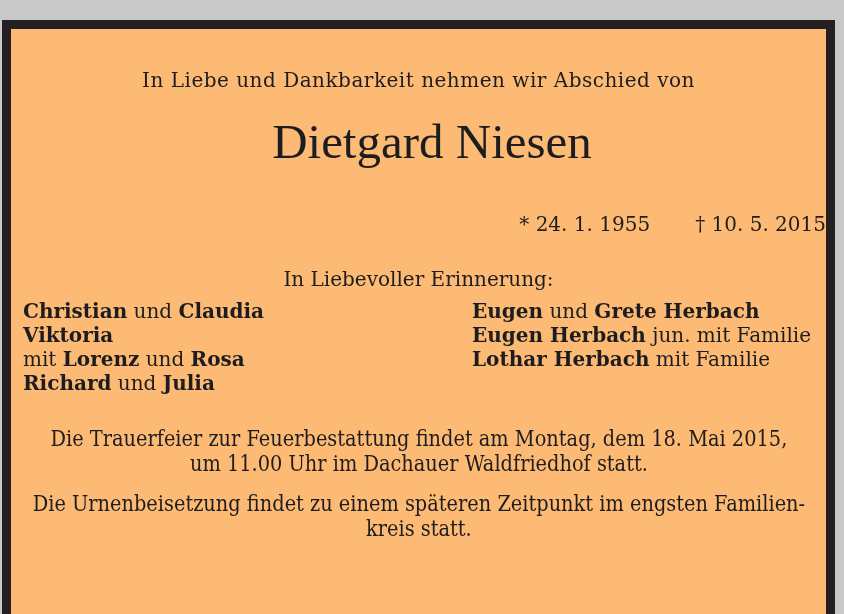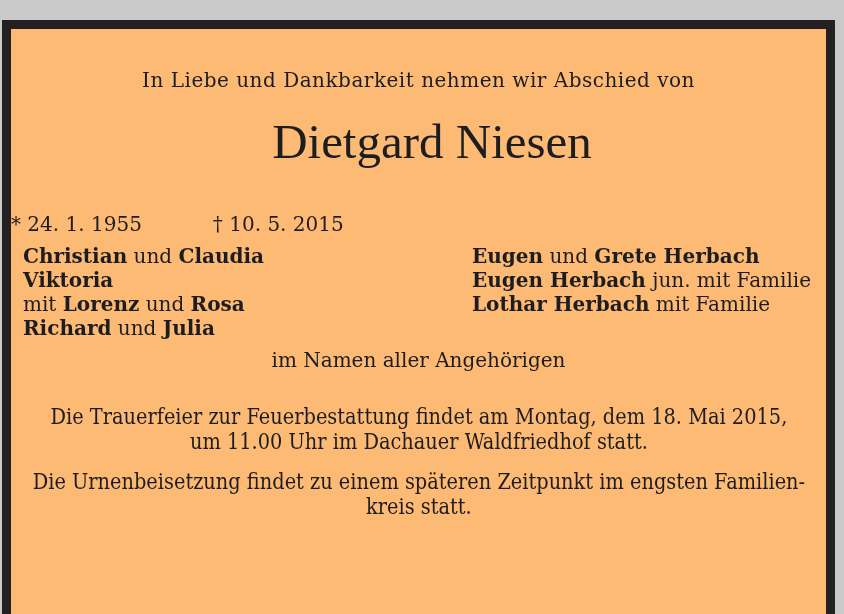--- a/index.html
+++ b/index.html
@@ -46,22 +46,22 @@
     font-size: 49px;
     line-height: 58px;
     font-weight: 400;
     padding-left: 27px;
   }
   .dates {
     margin-top: 40px;
     font-size: 20px;
     line-height: 26px;
     display: flex;
-    justify-content: flex-start;
-    gap: 71px;
+    justify-content: flex-end;
+    gap: 45px;
   }
   .remembrance {
     margin-top: 29px;
     font-size: 20px;
     line-height: 26px;
   }
   .mourners {
     margin-top: 7px;
     display: flex;
     text-align: left;
@@ -97,36 +97,36 @@
 
       <div class="intro">In Liebe und Dankbarkeit nehmen wir Abschied von</div>
 
       <div class="deceased-name">Dietgard Niesen</div>
 
       <div class="dates">
         <span>* 24. 1. 1955</span>
         <span>† 10. 5. 2015</span>
       </div>
 
+      <div class="remembrance">In Liebevoller Erinnerung:</div>
 
       <div class="mourners">
         <div class="col-left">
           <div><span class="seg-bold">Christian</span><span> und </span><span class="seg-bold">Claudia</span></div>
           <div><span class="seg-bold">Viktoria</span></div>
           <div><span>mit </span><span class="seg-bold">Lorenz</span><span> und </span><span class="seg-bold">Rosa</span></div>
           <div><span class="seg-bold">Richard</span><span> und </span><span class="seg-bold">Julia</span></div>
         </div>
         <div class="col-right">
           <div><span class="seg-bold">Eugen</span><span> und </span><span class="seg-bold">Grete Herbach</span></div>
           <div><span class="seg-bold">Eugen Herbach</span><span> jun. mit Familie</span></div>
           <div><span class="seg-bold">Lothar Herbach</span><span> mit Familie</span></div>
         </div>
       </div>
 
-      <div class="behalf">im Namen aller Angehörigen</div>
 
       <div class="condensed funeral-service">
         <div>Die Trauerfeier zur Feuerbestattung findet am Montag, dem 18. Mai 2015,</div>
         <div>um 11.00 Uhr im Dachauer Waldfriedhof statt.</div>
       </div>
 
       <div class="condensed urn-burial">
         <div>Die Urnenbeisetzung findet zu einem späteren Zeitpunkt im engsten Familien-</div>
         <div>kreis statt.</div>
       </div>

